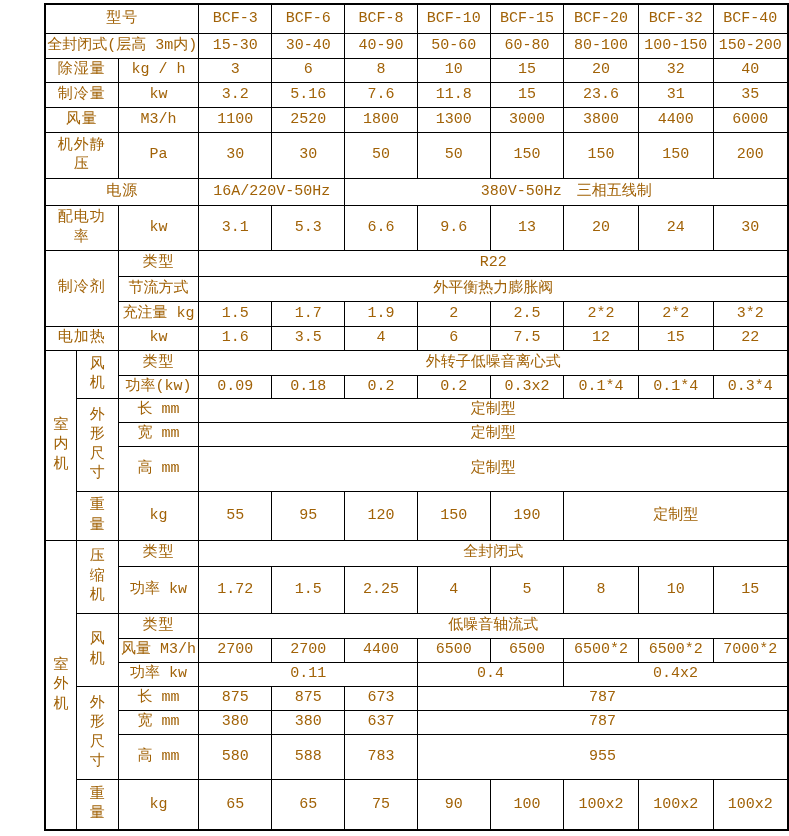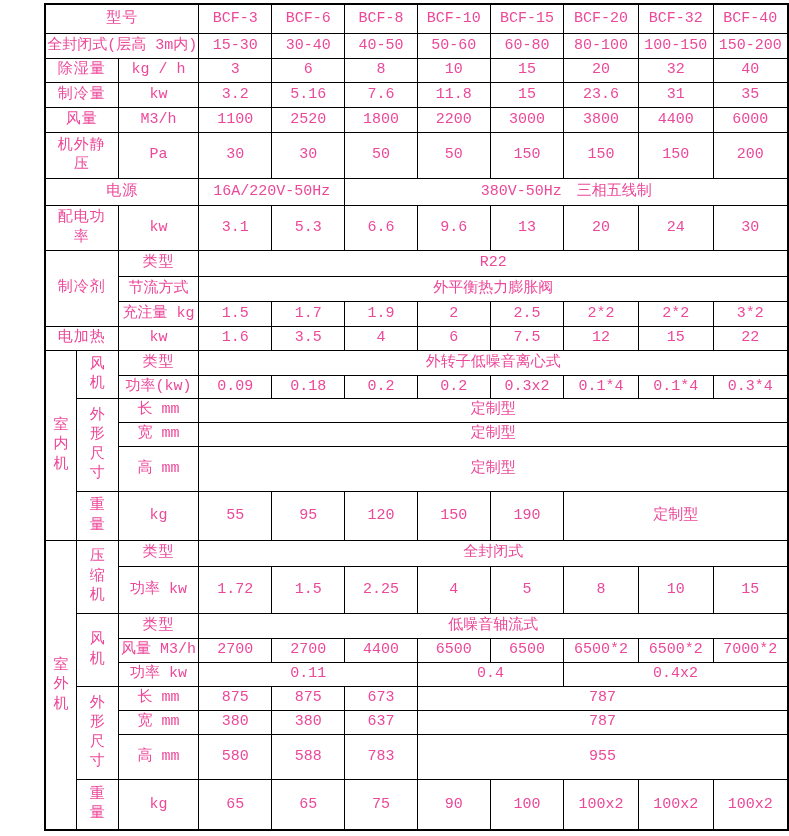--- a/index.html
+++ b/index.html
@@ -2,21 +2,21 @@
 <html><head>
 <meta charset="utf-8">
 <style>
   html, body { margin: 0; padding: 0; background: #ffffff; }
   .wrap { padding: 3px 0 0 4px; }
   table.spec {
     border-collapse: collapse;
     table-layout: fixed;
     border: 2px solid #000;
     font-family: "Liberation Mono", "DejaVu Sans Mono", monospace;
-    color: #ec4899;
+    color: #a16207;
     margin-left: 40px;
   }
   table.spec td {
     border: 1px solid #000;
     text-align: center;
     vertical-align: middle;
     padding: 0 1px;
     font-size: 15px;
     line-height: 1.3;
     white-space: pre-line;
@@ -54,21 +54,21 @@
     <td>BCF-15</td>
     <td>BCF-20</td>
     <td>BCF-32</td>
     <td>BCF-40</td>
   </tr>
 
   <tr style="height:25px">
     <td colspan="3" class="lab" style="letter-spacing:0">全封闭式(层高 3m内)</td>
     <td>15-30</td>
     <td>30-40</td>
-    <td>40-50</td>
+    <td>40-90</td>
     <td>50-60</td>
     <td>60-80</td>
     <td>80-100</td>
     <td>100-150</td>
     <td>150-200</td>
   </tr>
 
   <tr style="height:24px">
     <td colspan="2" class="lab">除湿量</td>
     <td>kg / h</td>
@@ -94,21 +94,21 @@
     <td>31</td>
     <td>35</td>
   </tr>
 
   <tr style="height:25px">
     <td colspan="2" class="lab">风量</td>
     <td>M3/h</td>
     <td>1100</td>
     <td>2520</td>
     <td>1800</td>
-    <td>2200</td>
+    <td>1300</td>
     <td>3000</td>
     <td>3800</td>
     <td>4400</td>
     <td>6000</td>
   </tr>
 
   <tr style="height:46px">
     <td colspan="2" class="lab">机外静
 压</td>
     <td>Pa</td>

